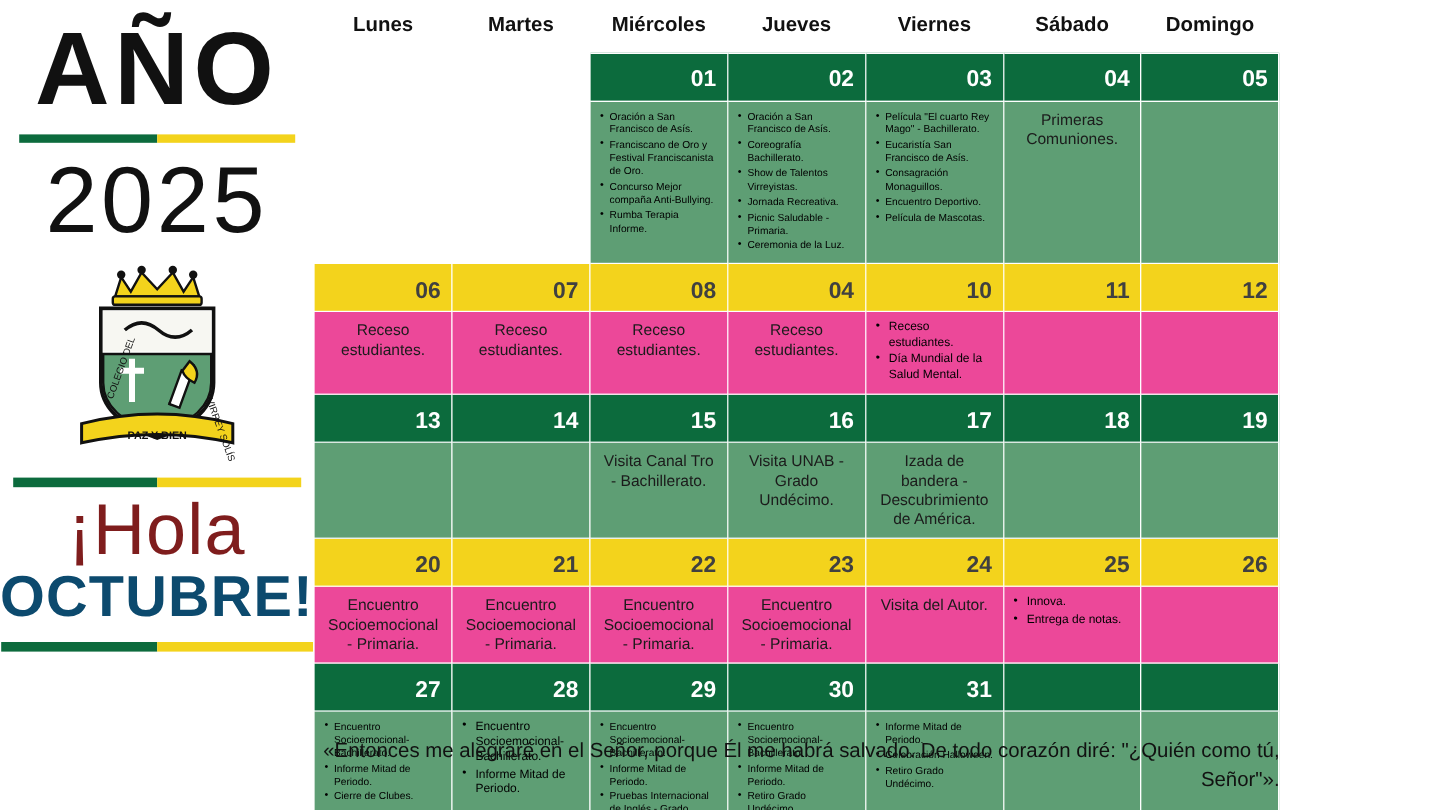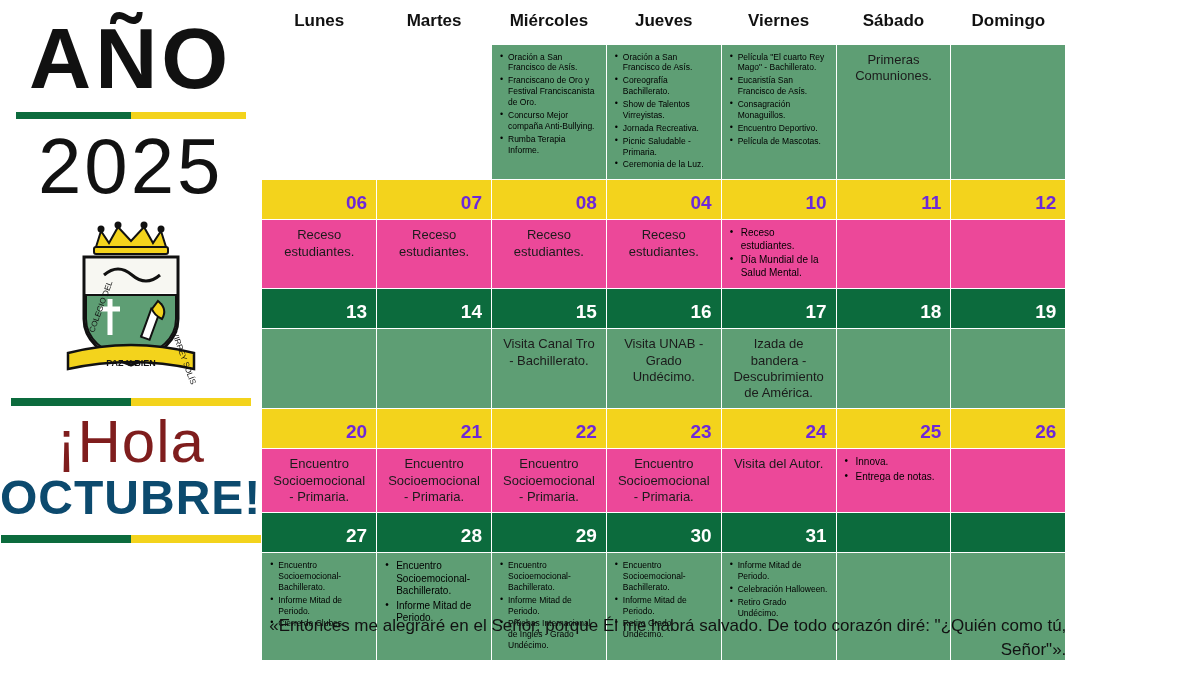--- a/index.html
+++ b/index.html
@@ -66,21 +66,21 @@
     height: 62px; border: 1px solid #fff; vertical-align: top;
     padding: 7px 8px;
   }
   
   .gdark { background: #0c6b3d; }
   .glight { background: #5e9e74; }
   .ydark { background: #f3d31c; }
   .ylight { background: #ec4899; }
   .empty { background: #ffffff; }
 
-  .numrow td.ydark { color: #6d28d9; }
+  .numrow td.ydark { color: #404040; }
 
   .cellText {
     font-size: 13px; line-height: 1.25; text-align: center;
     color: #1b1b1b;
   }
   ul.bul { list-style: none; margin: 0; padding: 0; text-align: left; }
   ul.bul li {
     position: relative; padding-left: 11px; margin-bottom: 2px;
     font-size: 12.5px; line-height: 1.22;
   }
@@ -161,20 +161,29 @@
           <th class="accent">Martes</th>
           <th>Miércoles</th>
           <th class="accent">Jueves</th>
           <th>Viernes</th>
           <th class="accent">Sábado</th>
           <th>Domingo</th>
         </tr>
       </thead>
       <tbody>
 
+        <tr class="numrow">
+          <td class="empty"></td>
+          <td class="empty"></td>
+          <td class="gdark">01</td>
+          <td class="gdark">02</td>
+          <td class="gdark">03</td>
+          <td class="gdark">04</td>
+          <td class="gdark">05</td>
+        </tr>
 
         <tr class="txtrow">
           <td class="empty"></td>
           <td class="empty"></td>
           <td class="glight">
             <ul class="bul tiny">
               <li>Oración a San Francisco de Asís.</li>
               <li>Franciscano de Oro y Festival Franciscanista de Oro.</li>
               <li>Concurso Mejor compaña Anti-Bullying.</li>
               <li>Rumba Terapia Informe.</li>

